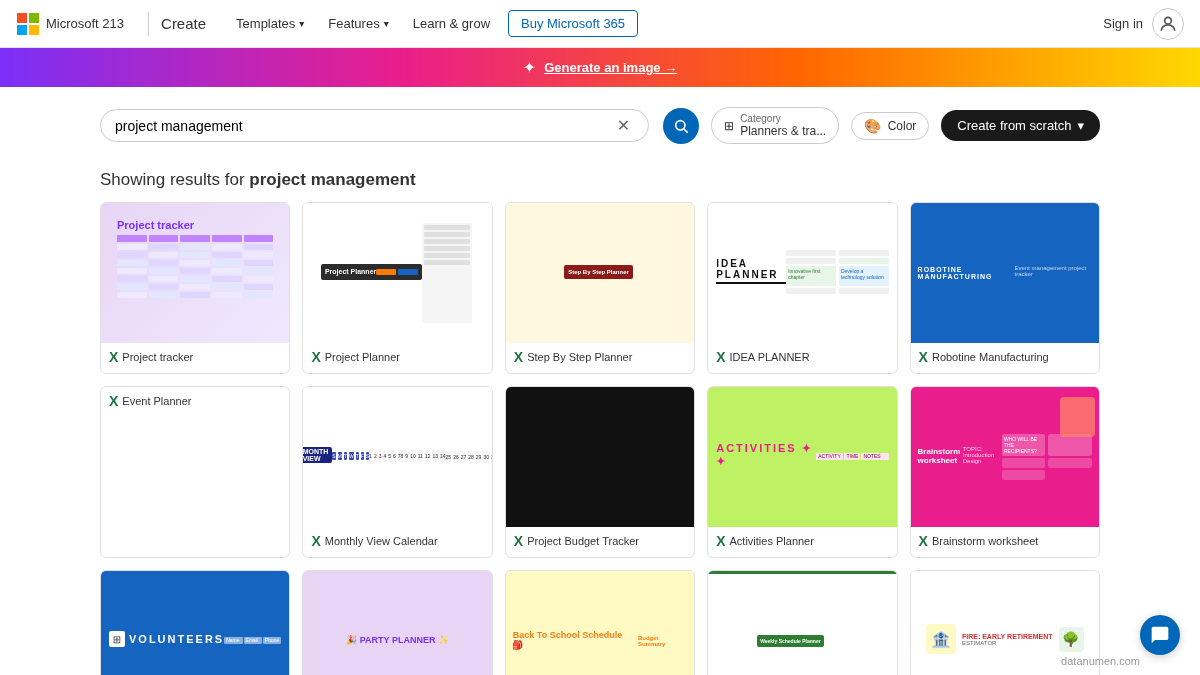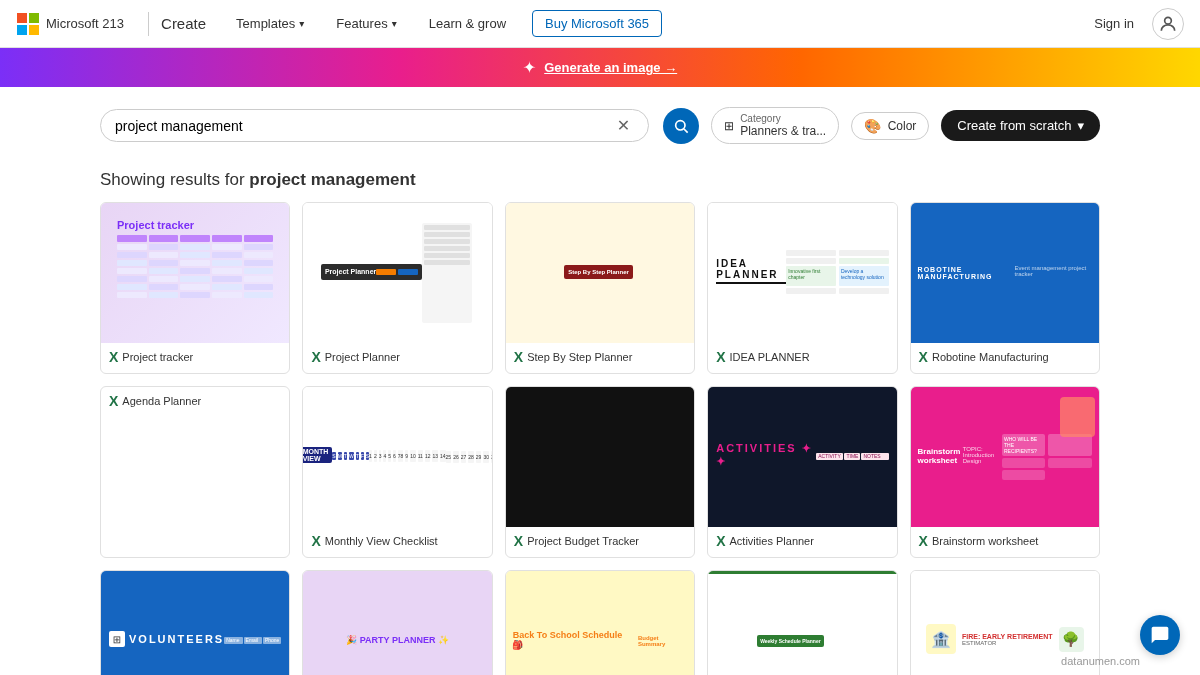--- a/index.html
+++ b/index.html
@@ -7,32 +7,32 @@
 
     
     .topnav {
       display: flex; align-items: center; height: 48px; padding: 0 16px;
       border-bottom: 1px solid #e0e0e0; background: #fff;
     }
     .topnav-logo { display: flex; align-items: center; gap: 6px; margin-right: 12px; }
     .topnav-logo svg { width: 24px; height: 24px; }
     .topnav-divider { width: 1px; height: 24px; background: #ccc; margin: 0 12px; }
     .topnav-create { font-size: 15px; color: #333; font-weight: 500; margin-right: 20px; }
-    .topnav-links { display: flex; gap: 12px; flex: 1; }
+    .topnav-links { display: flex; gap: 4px; flex: 1; }
     .topnav-link {
       display: flex; align-items: center; gap: 4px; padding: 6px 10px;
       font-size: 13px; color: #333; cursor: pointer; border-radius: 4px;
     }
     .topnav-link .chevron { font-size: 10px; }
     .topnav-buy {
       border: 1px solid #0067b8; color: #0067b8; padding: 5px 12px;
       border-radius: 4px; font-size: 13px; cursor: pointer; margin-left: 4px;
     }
     .topnav-signin {
-      display: flex; align-items: center; gap: 18px; margin-left: auto;
+      display: flex; align-items: center; gap: 9px; margin-left: auto;
       font-size: 13px; cursor: pointer;
     }
     .signin-avatar {
       width: 32px; height: 32px; border-radius: 50%; border: 1px solid #ccc;
       display: flex; align-items: center; justify-content: center; font-size: 18px;
     }
 
     
     .promo-banner {
       background: linear-gradient(90deg, #7b2ff7, #e91e8c, #ff6600, #ffd700);
@@ -383,21 +383,21 @@
     </div>
     <div class="template-card-footer">
       <span class="excel-icon">X</span>
       <span>Robotine Manufacturing</span>
     </div>
   </div>
 
   <div class="template-card">
     <div class="template-card-footer">
       <span class="excel-icon">X</span>
-      <span>Agenda Planner</span>
+      <span>Event Planner</span>
     </div>
   </div>
 
   <div class="template-card">
     <div class="template-thumb" style="background:#fff;padding:5px;">
       <div style="background:#1a237e;height:16px;border-radius:2px;margin-bottom:4px;display:flex;align-items:center;padding:0 4px;">
         <span style="font-size:7px;color:#fff;font-weight:700;">MONTH VIEW</span>
       </div>
       <div style="display:grid;grid-template-columns:repeat(7,1fr);gap:2px;margin-bottom:3px;">
         <div style="height:8px;background:#3949ab;border-radius:1px;font-size:5px;color:#fff;display:flex;align-items:center;justify-content:center;">S</div>
@@ -431,21 +431,21 @@
         <div style="height:12px;background:#f5f5f5;border-radius:1px;font-size:5px;display:flex;align-items:center;justify-content:center;">26</div>
         <div style="height:12px;background:#f5f5f5;border-radius:1px;font-size:5px;display:flex;align-items:center;justify-content:center;">27</div>
         <div style="height:12px;background:#f5f5f5;border-radius:1px;font-size:5px;display:flex;align-items:center;justify-content:center;">28</div>
         <div style="height:12px;background:#f5f5f5;border-radius:1px;font-size:5px;display:flex;align-items:center;justify-content:center;">29</div>
         <div style="height:12px;background:#f5f5f5;border-radius:1px;font-size:5px;display:flex;align-items:center;justify-content:center;">30</div>
         <div style="height:12px;background:#f5f5f5;border-radius:1px;font-size:5px;display:flex;align-items:center;justify-content:center;">31</div>
       </div>
     </div>
     <div class="template-card-footer">
       <span class="excel-icon">X</span>
-      <span>Monthly View Checklist</span>
+      <span>Monthly View Calendar</span>
     </div>
   </div>
 
   <div class="template-card">
     <div class="template-thumb" style="background:#111;padding:5px;">
       <div style="height:8px;background:#222;border-radius:1px;margin-bottom:2px;"></div>
       <div style="display:grid;grid-template-columns:2fr 1fr 1fr 1fr 1fr;gap:1px;margin-bottom:2px;">
         <div style="height:7px;background:#2d5016;border-radius:1px;"></div>
         <div style="height:7px;background:#2d5016;border-radius:1px;"></div>
         <div style="height:7px;background:#1a3a0a;border-radius:1px;"></div>
@@ -465,21 +465,21 @@
       <div style="height:7px;background:#1e1e1e;border-radius:1px;margin-bottom:1px;"></div>
       <div style="height:7px;background:#2d5016;border-radius:1px;"></div>
     </div>
     <div class="template-card-footer">
       <span class="excel-icon">X</span>
       <span>Project Budget Tracker</span>
     </div>
   </div>
 
   <div class="template-card">
-    <div class="template-thumb" style="background:#0f172a;padding:8px;justify-content:space-between;">
+    <div class="template-thumb" style="background:#bef264;padding:8px;justify-content:space-between;">
       <div style="font-size:11px;font-weight:700;letter-spacing:2px;color:#e91e8c;margin-bottom:4px;">ACTIVITIES ✦ ✦</div>
       <div style="display:grid;grid-template-columns:2fr 1fr 2fr;gap:1px;margin-bottom:2px;">
         <div style="height:7px;background:#fce4ec;border-radius:1px;font-size:5px;color:#880e4f;display:flex;align-items:center;padding:0 2px;">ACTIVITY</div>
         <div style="height:7px;background:#fce4ec;border-radius:1px;font-size:5px;color:#880e4f;display:flex;align-items:center;padding:0 2px;">TIME</div>
         <div style="height:7px;background:#fce4ec;border-radius:1px;font-size:5px;color:#880e4f;display:flex;align-items:center;padding:0 2px;">NOTES</div>
       </div>
       <div style="height:8px;background:#fce4ec;border-radius:1px;margin-bottom:2px;"></div>
       <div style="height:8px;background:#f8bbd0;border-radius:1px;margin-bottom:2px;"></div>
       <div style="height:8px;background:#fce4ec;border-radius:1px;margin-bottom:2px;"></div>
       <div style="height:8px;background:#f8bbd0;border-radius:1px;margin-bottom:2px;"></div>

